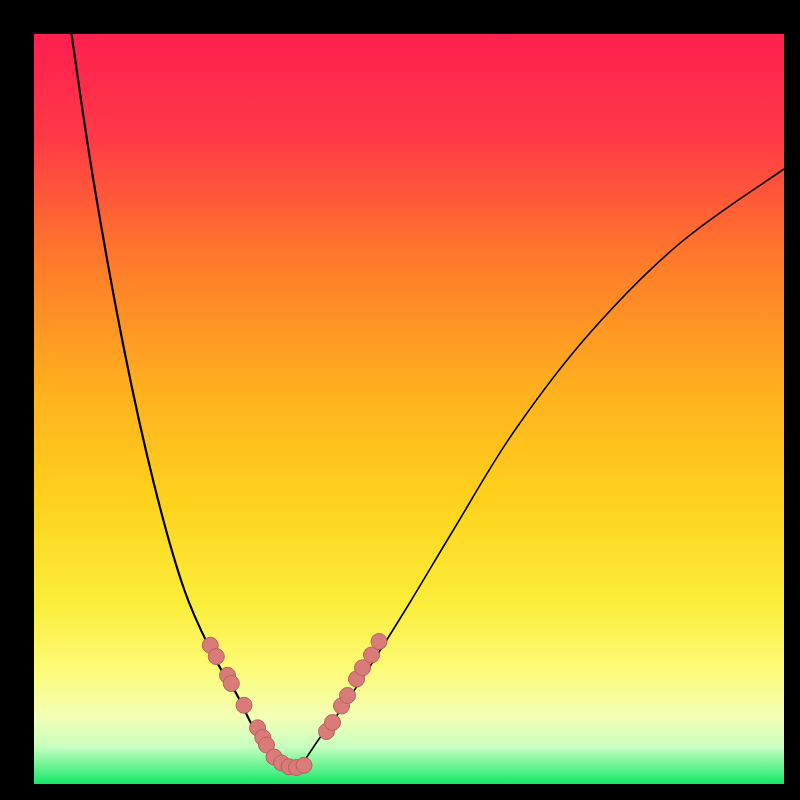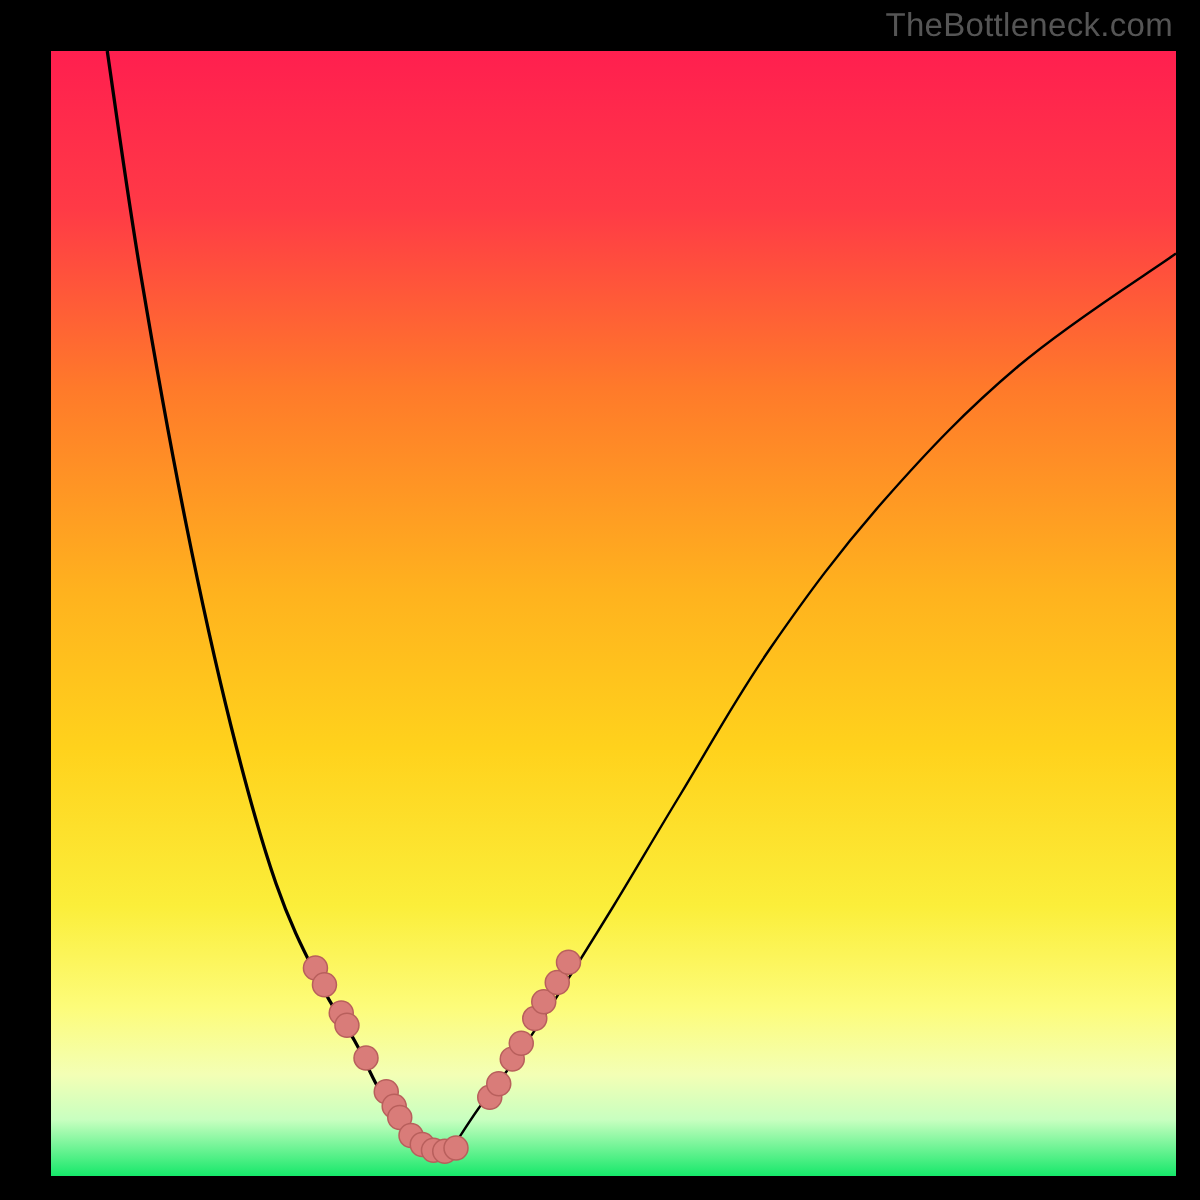--- a/index.html
+++ b/index.html
@@ -57,21 +57,20 @@
   }
   .curve-path.thin {
     stroke-width: 1.6;
   }
 </style>
 </head>
 <body>
 
 <div class="frame">
 
-  <div class="watermark">TheBottleneck.com</div>
 
   <div class="plot-area">
 
     <svg class="gradient-bg" width="750" height="750" viewBox="0 0 750 750">
       <defs>
         <linearGradient id="bg-grad" x1="0" y1="0" x2="0" y2="1">
           <stop offset="0%" stop-color="#ff1f4f"></stop>
           <stop offset="14%" stop-color="#ff3a46"></stop>
           <stop offset="30%" stop-color="#ff7a2a"></stop>
           <stop offset="48%" stop-color="#ffb21e"></stop>

